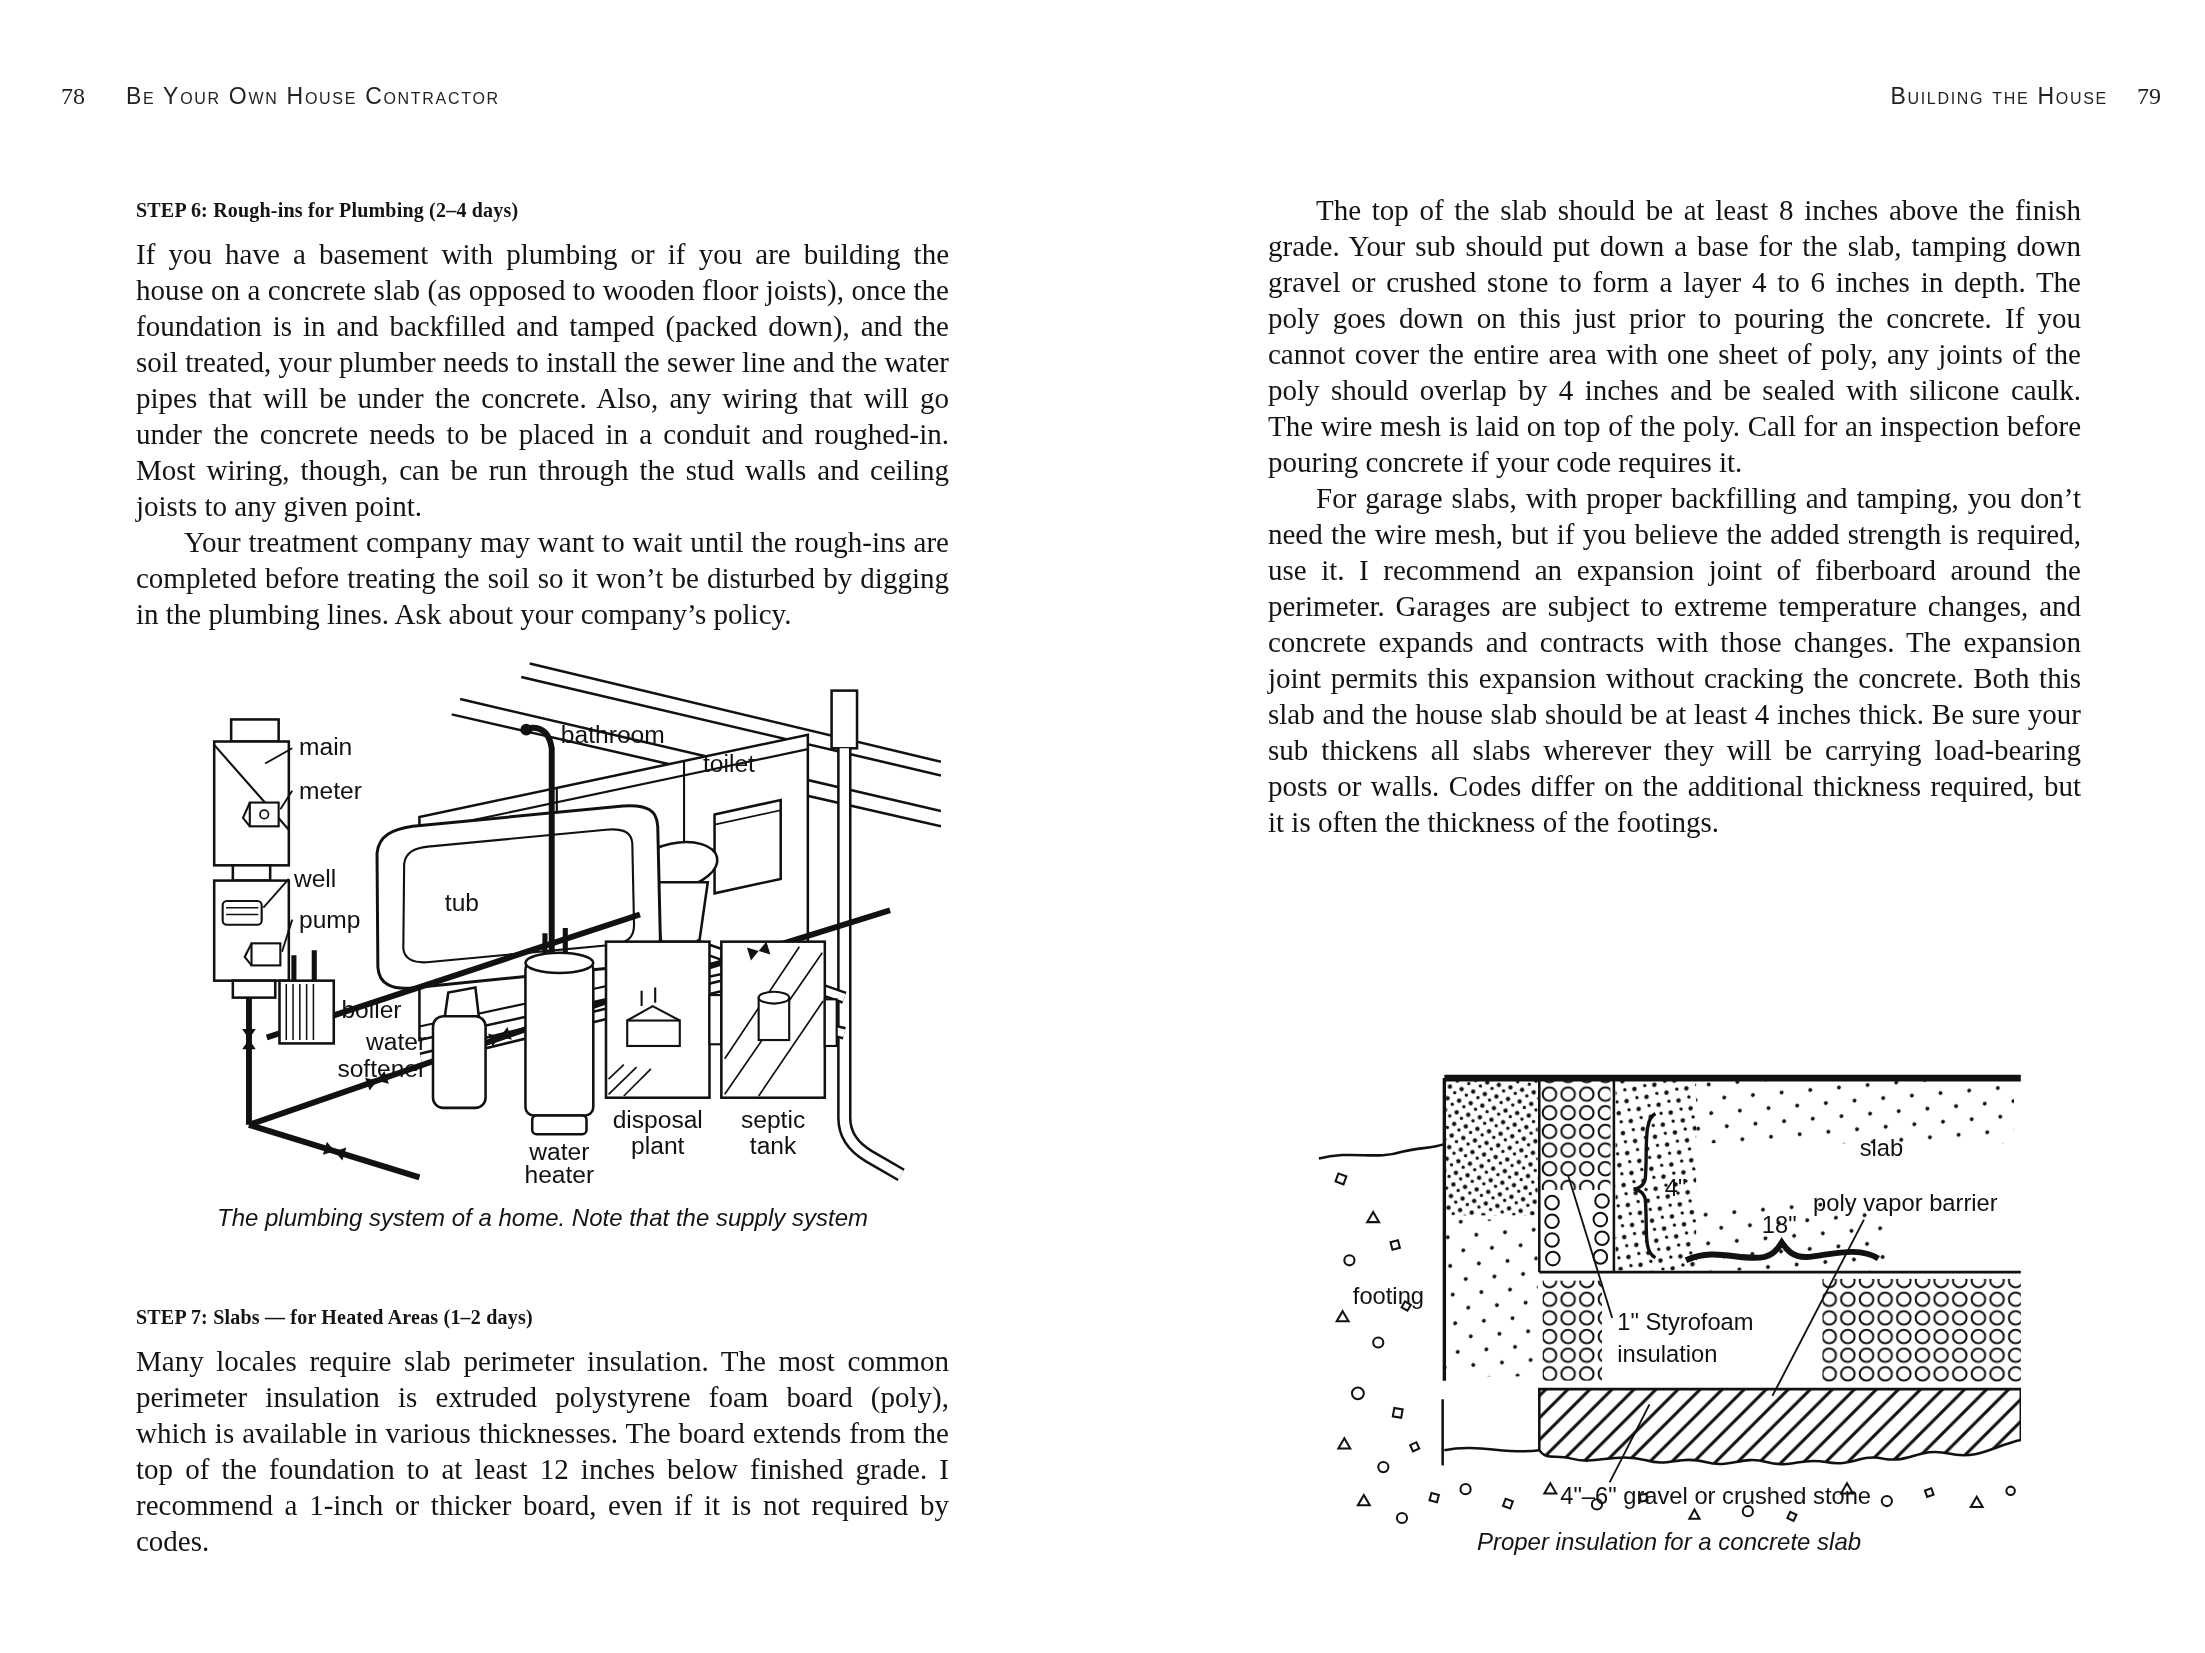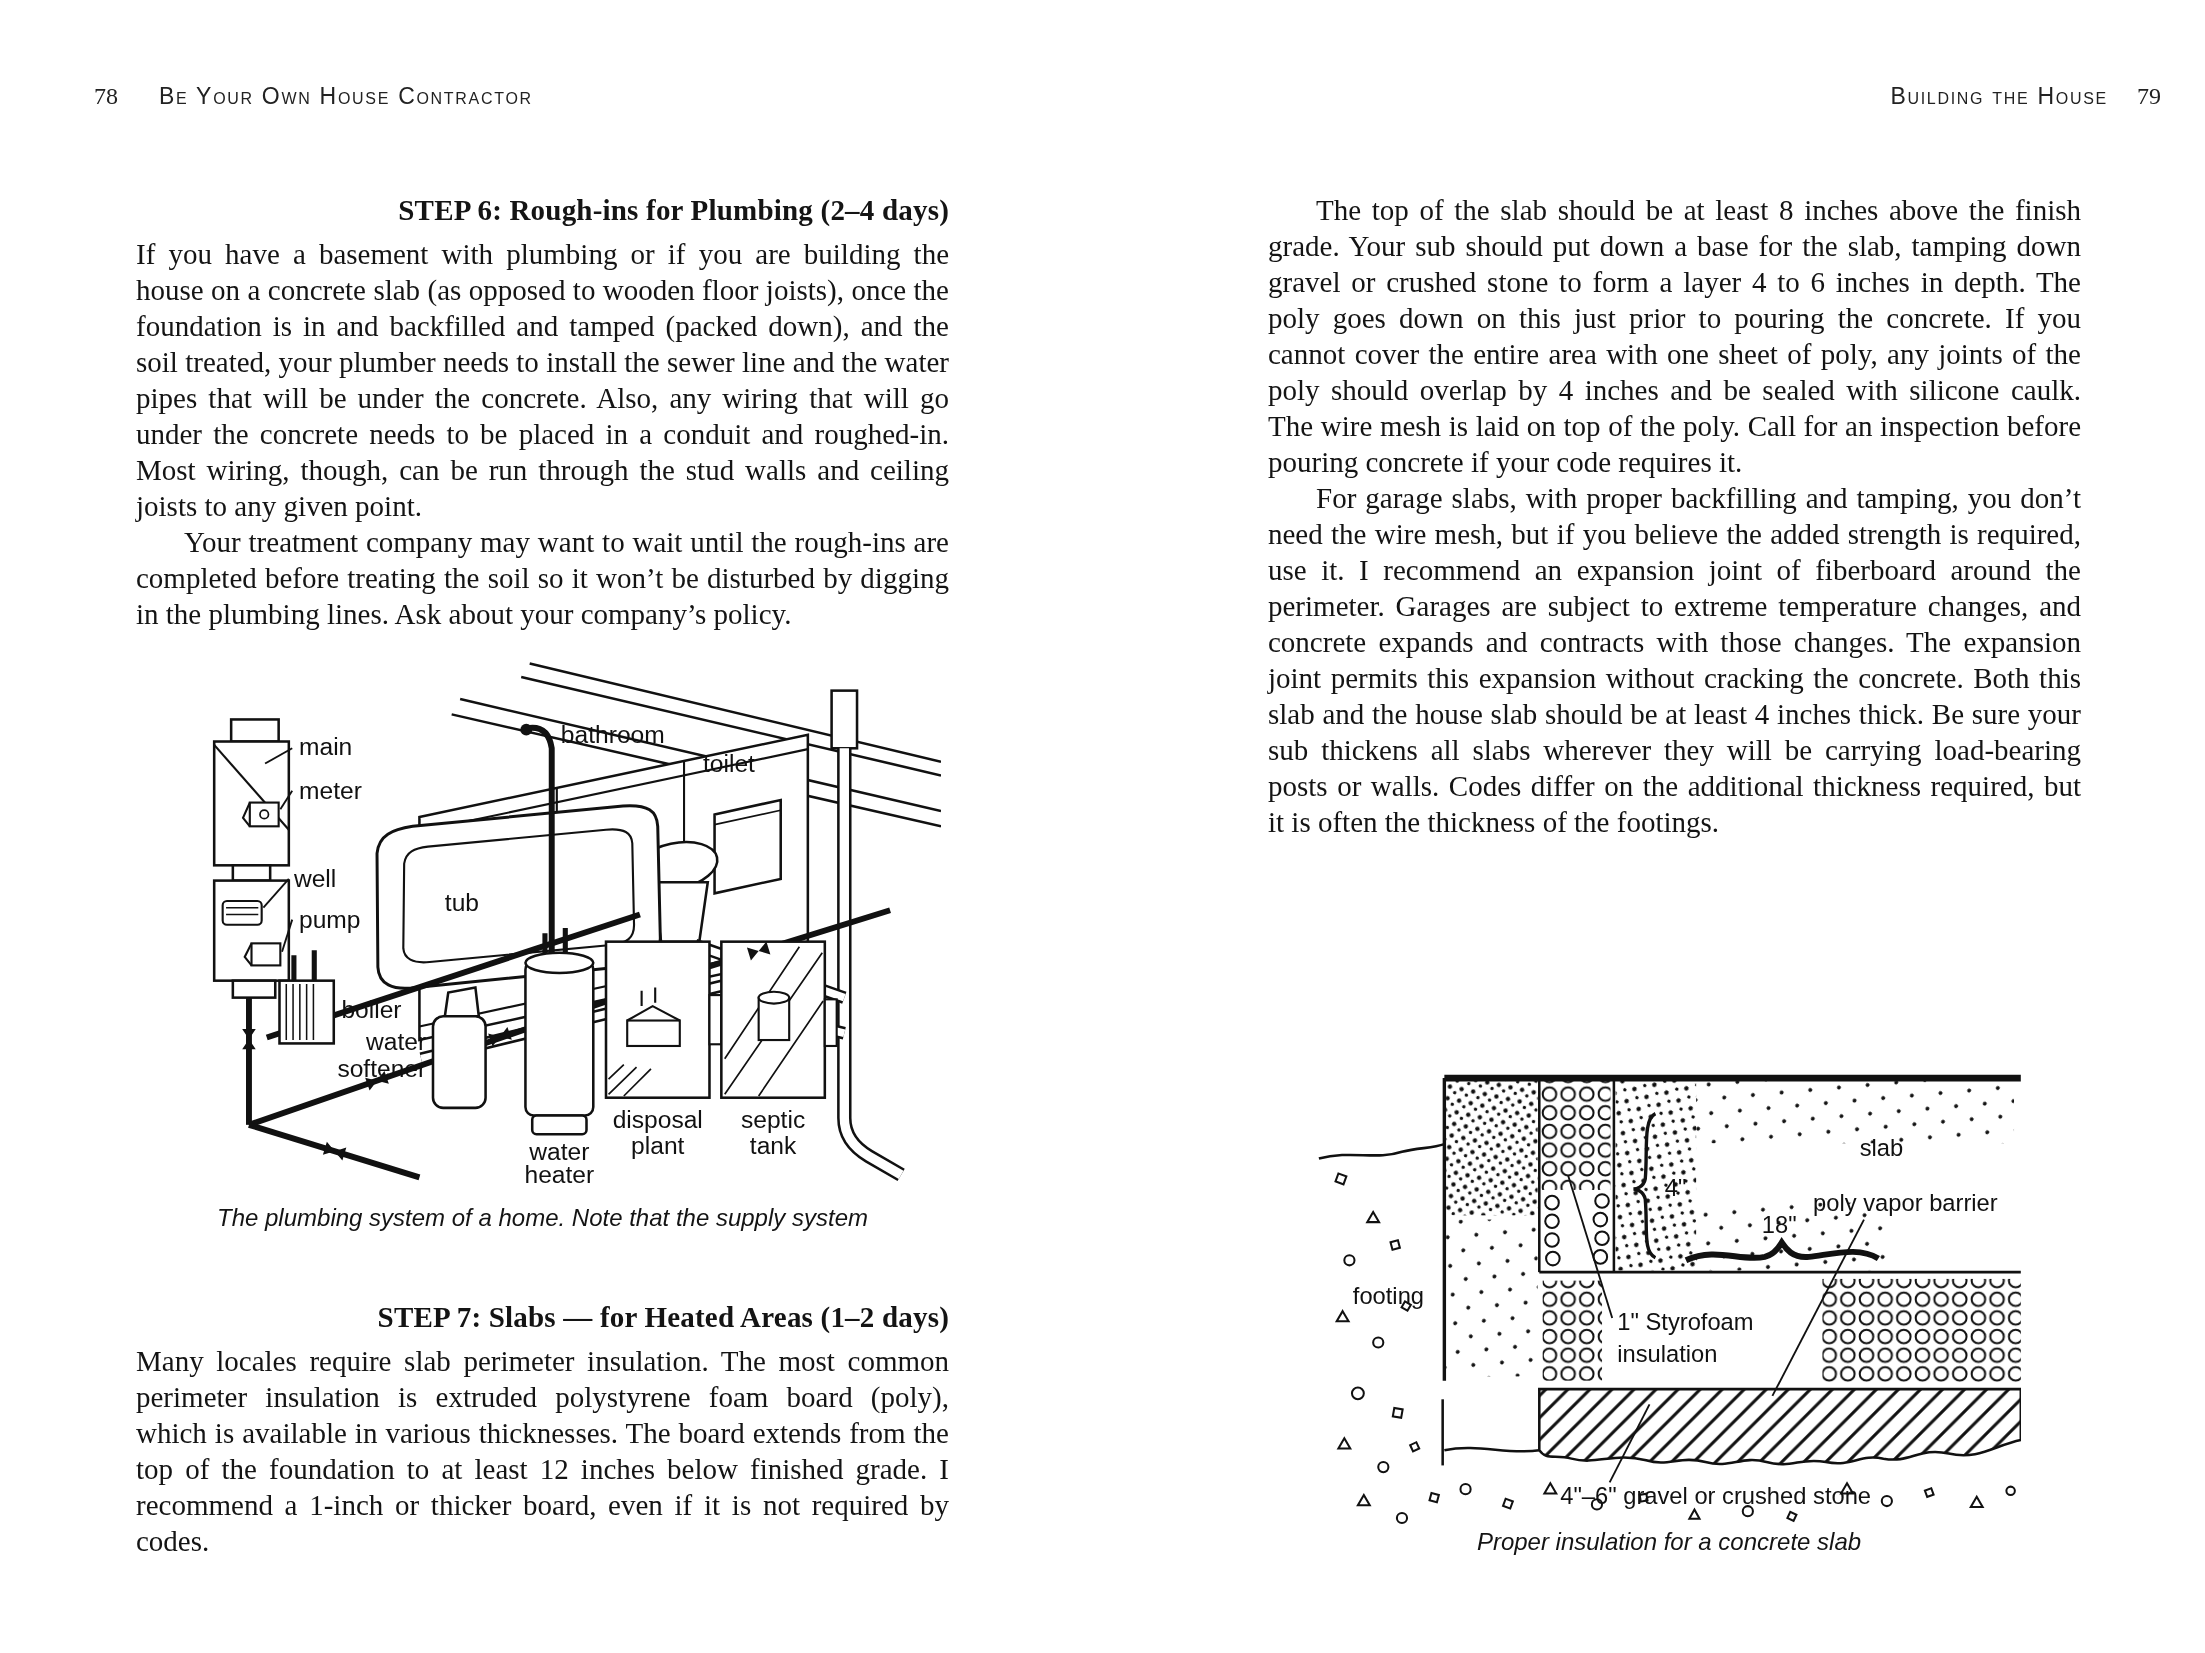--- a/index.html
+++ b/index.html
@@ -5,37 +5,37 @@
   html,body{margin:0;padding:0;}
   body{
     width:2205px;height:1654px;position:relative;background:#ffffff;
     font-family:"Liberation Serif",serif;color:#141414;
     -webkit-font-smoothing:antialiased;
   }
   .abs{position:absolute;}
   
   .running-head{
     font-family:"Liberation Sans",sans-serif;color:#222;
-    font-size:23px;letter-spacing:1.3px;white-space:nowrap;margin-left:33px;
+    font-size:23px;letter-spacing:1.3px;white-space:nowrap;
   }
   .running-head .pagenum{font-family:"Liberation Serif",serif;letter-spacing:0;font-size:24px;}
   .running-head .headtitle{font-variant:small-caps;letter-spacing:1.7px;}
   .rh-left{left:61px;top:83px;}
   .rh-left .headtitle{margin-left:41px;}
   .rh-right{right:44px;top:83px;text-align:center;}
   .rh-right .pagenum{margin-left:29px;}
   
   .col{width:813px;font-size:29px;line-height:36px;text-align:justify;}
   .col-left{left:136px;top:192px;}
   .col-right{left:1268px;top:192px;}
   .col p{margin:0;}
   .col p.indent{text-indent:48px;}
   h2.step-heading{
-    font-size:29px;line-height:37px;font-weight:bold;margin:0 0 6.8px 0;
-    font-family:"Liberation Serif",serif;letter-spacing:0.2px;text-align:right;
+    font-size:20px;line-height:37px;font-weight:bold;margin:0 0 6.8px 0;
+    font-family:"Liberation Serif",serif;letter-spacing:0.2px;text-align:left;
   }
   .step7-block{left:136px;top:1299px;width:813px;}
   
   .fig-caption{
     font-family:"Liberation Sans",sans-serif;font-style:italic;
     font-size:24px;line-height:33px;text-align:center;color:#141414;
   }
   .cap-left{left:136px;top:1201px;width:813px;}
   .cap-right{left:1317px;top:1525px;width:704px;}
   

